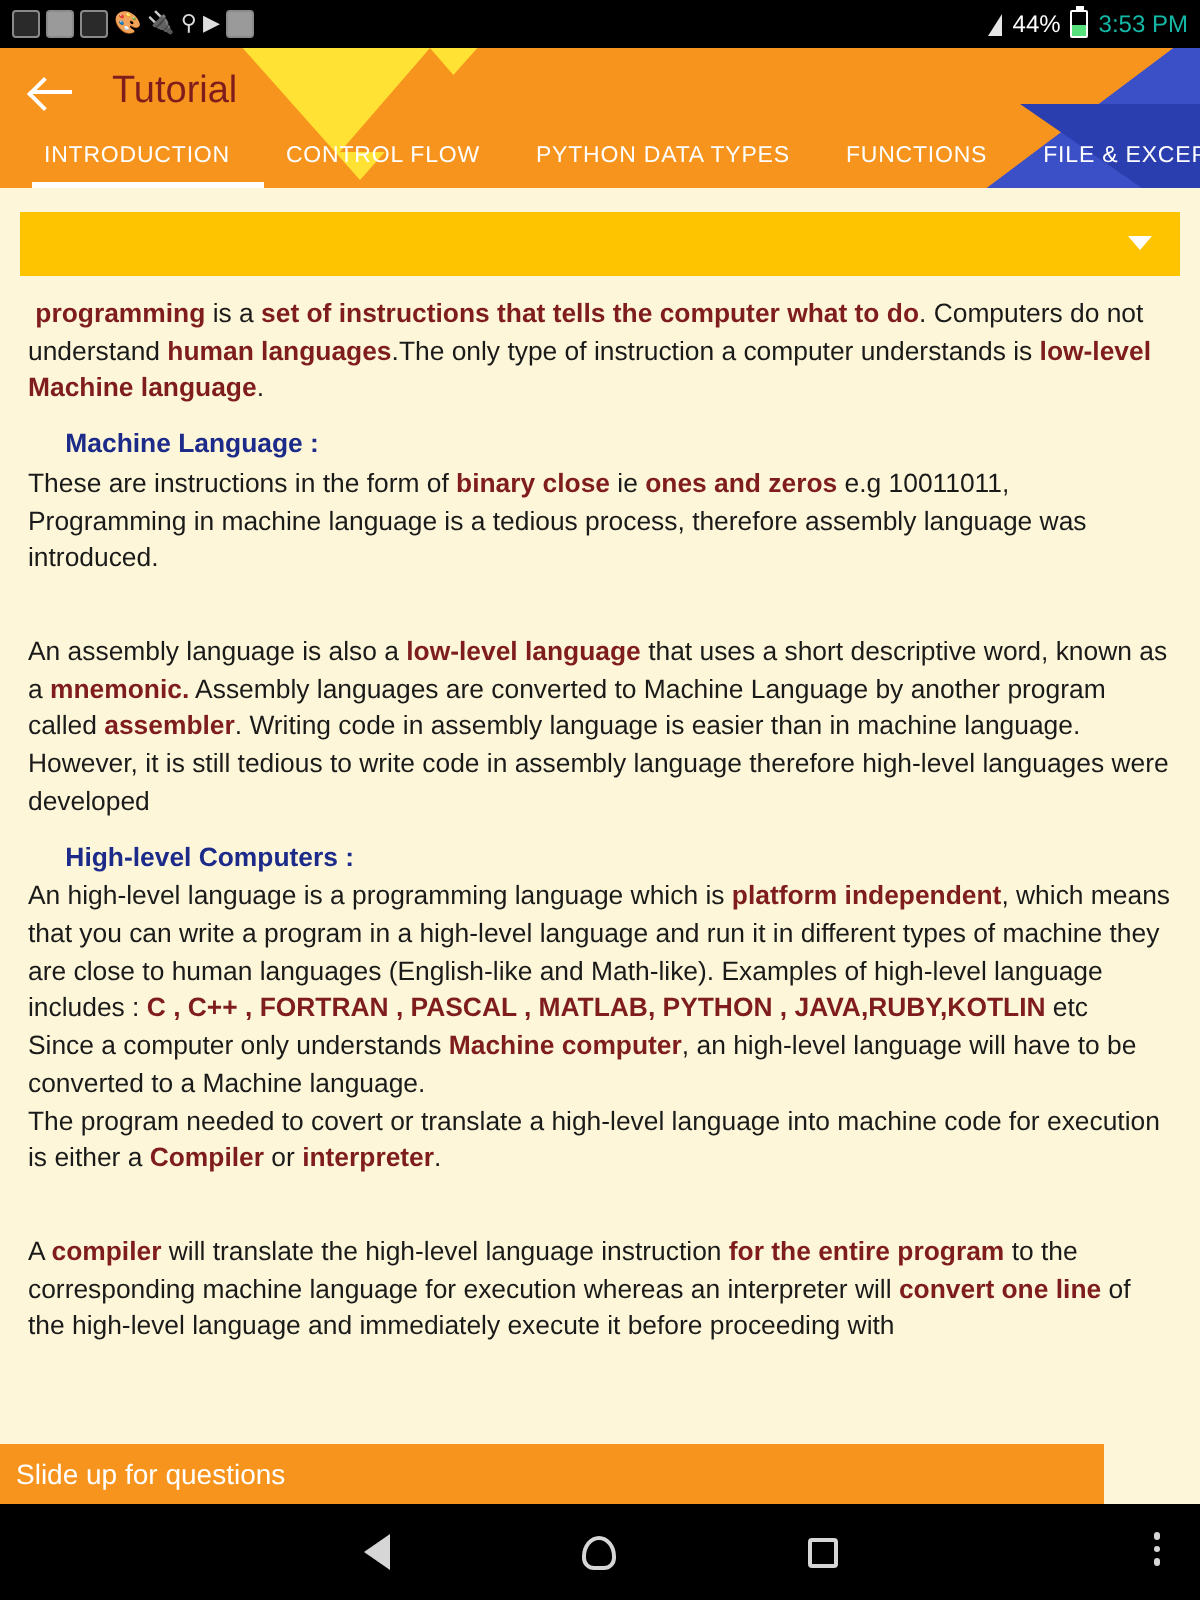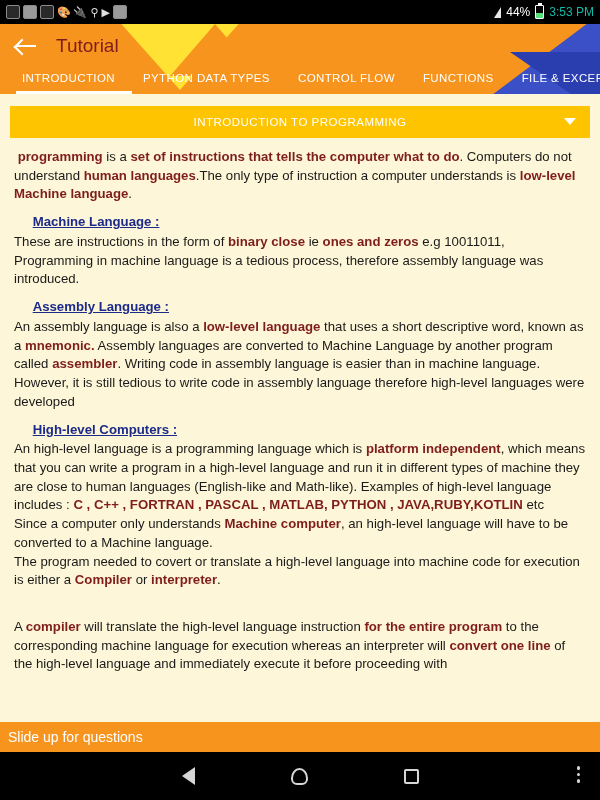--- a/index.html
+++ b/index.html
@@ -142,28 +142,27 @@
     font-size: 13.2px;
     line-height: 1.42;
     color: #1a1a1a;
     height: 592px;
     overflow: hidden;
   }
   .content p { margin-bottom: 9px; }
   .b { font-weight: bold; color: #7f1d1d; }
   .hd {
     font-weight: bold; color: #1c2a8a;
-    text-decoration: underline;
     display: inline-block; margin-bottom: 1px; padding-left: 15px;
   }
 
   
   .slide-bar {
     position: absolute; left: 0; bottom: 48px;
-    width: 600px; height: 30px;
+    width: 552px; height: 30px;
     background: #f7941e; color: #fff;
     display: flex; align-items: center;
     padding-left: 8px; font-size: 14px;
   }
 
   
   .navbar {
     position: absolute; left: 0; bottom: 0;
     width: 600px; height: 48px; background: #000;
     display: flex; align-items: center; justify-content: center;
@@ -222,46 +221,45 @@
   <div class="tri tri-c"></div>
   <div class="tri tri-d"></div>
 
   <div class="appbar-row">
     <div class="back-arrow"></div>
     <div class="app-title">Tutorial</div>
   </div>
 
   <div class="tabs">
     <div class="tab active">INTRODUCTION</div>
+    <div class="tab">CONTROL FLOW</div>
     <div class="tab">PYTHON DATA TYPES</div>
-    <div class="tab">CONTROL FLOW</div>
     <div class="tab">FUNCTIONS</div>
     <div class="tab">FILE &amp; EXCEPT</div>
   </div>
   <div class="tab-underline"></div>
 </div>
 
 <div class="section-head">
-  <span>INTRODUCTION TO PROGRAMMING</span>
   <span class="caret"></span>
 </div>
 
 <div class="content">
 
   <p>
     &nbsp;<span class="b">programming</span><span> is a </span><span class="b">set of instructions that tells the computer what to do</span><span>. Computers do not understand </span><span class="b">human languages</span><span>.The only type of instruction a computer understands is </span><span class="b">low-level Machine language</span><span>.</span>
   </p>
 
   <p>
     &nbsp;<span class="hd">Machine Language :</span><br>
     <span> These are instructions in the form of </span><span class="b">binary close</span><span> ie </span><span class="b">ones and zeros</span><span> e.g 10011011, Programming in machine language is a tedious process, therefore assembly language was introduced.</span>
   </p>
 
   <p>
-    &nbsp;<span class="hd">Assembly Language :</span><br>
+    &nbsp;<br>
     <span> An assembly language is also a </span><span class="b">low-level language</span><span> that uses a short descriptive word, known as a </span><span class="b">mnemonic.</span><span> Assembly languages are converted to Machine Language by another program called </span><span class="b">assembler</span><span>. Writing code in assembly language is easier than in machine language. However, it is still tedious to write code in assembly language therefore high-level languages were developed</span>
   </p>
 
   <p>
     &nbsp;<span class="hd">High-level Computers :</span><br>
     <span> An high-level language is a programming language which is </span><span class="b">platform independent</span><span>, which means that you can write a program in a high-level language and run it in different types of machine they are close to human languages (English-like and Math-like). Examples of high-level language includes : </span><span class="b">C , C++ , FORTRAN , PASCAL , MATLAB, PYTHON , JAVA,RUBY,KOTLIN</span><span> etc</span><br>
     <span> Since a computer only understands </span><span class="b">Machine computer</span><span>, an high-level language will have to be converted to a Machine language.</span><br>
     <span> The program needed to covert or translate a high-level language into machine code for execution is either a </span><span class="b">Compiler</span><span> or </span><span class="b">interpreter</span><span>.</span>
   </p>
 

